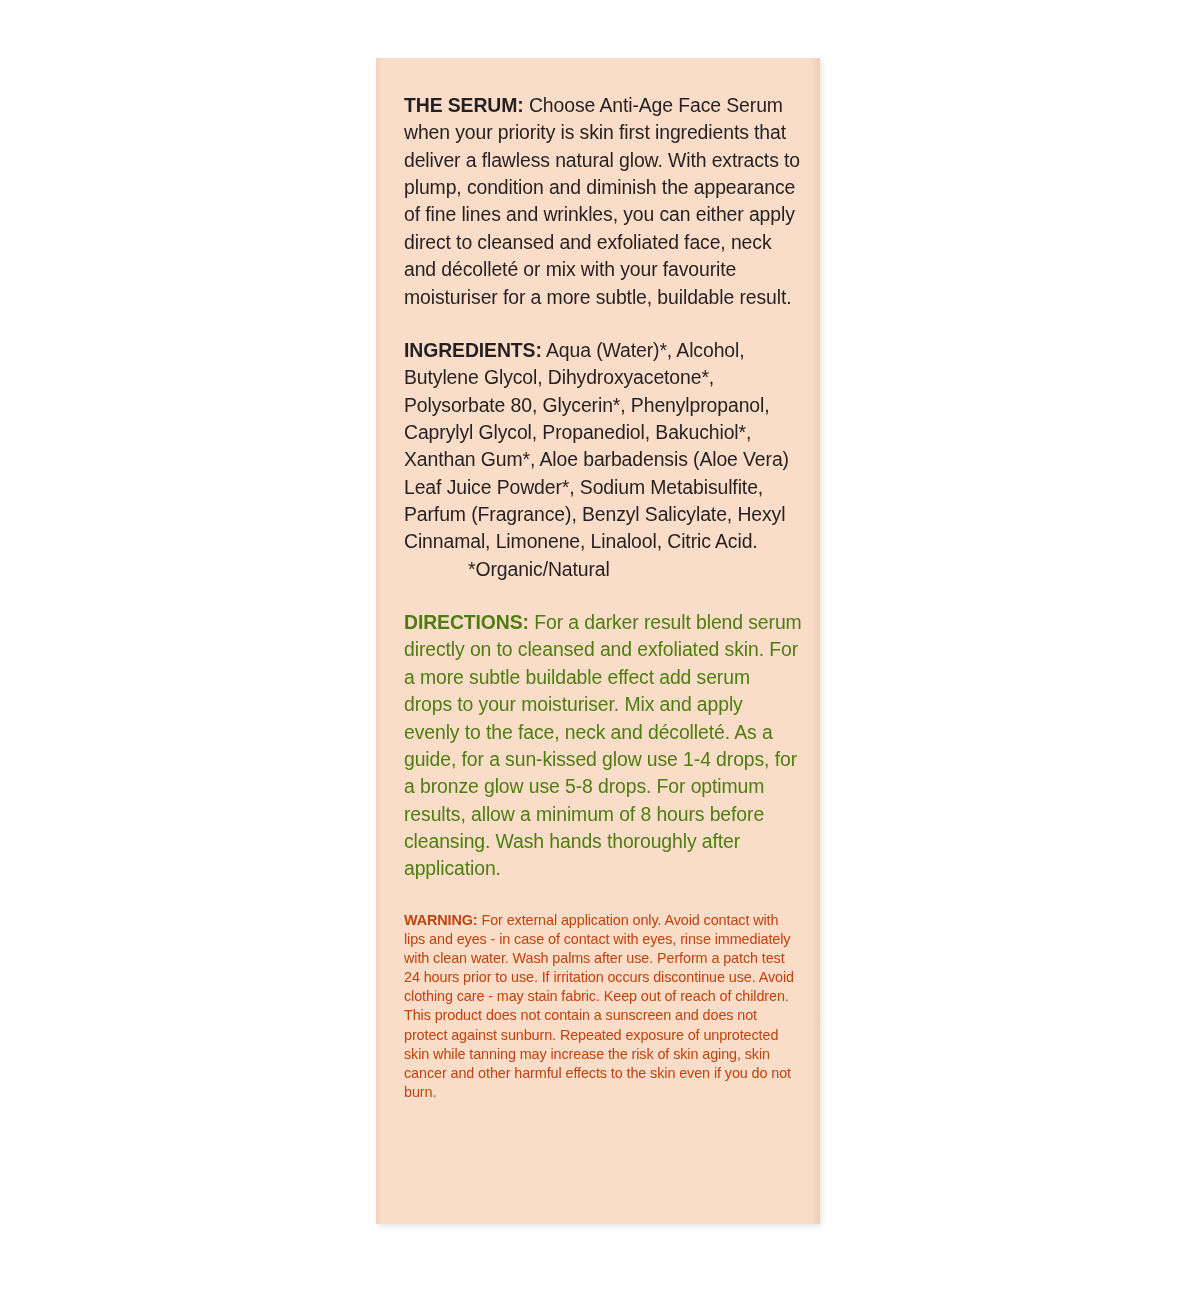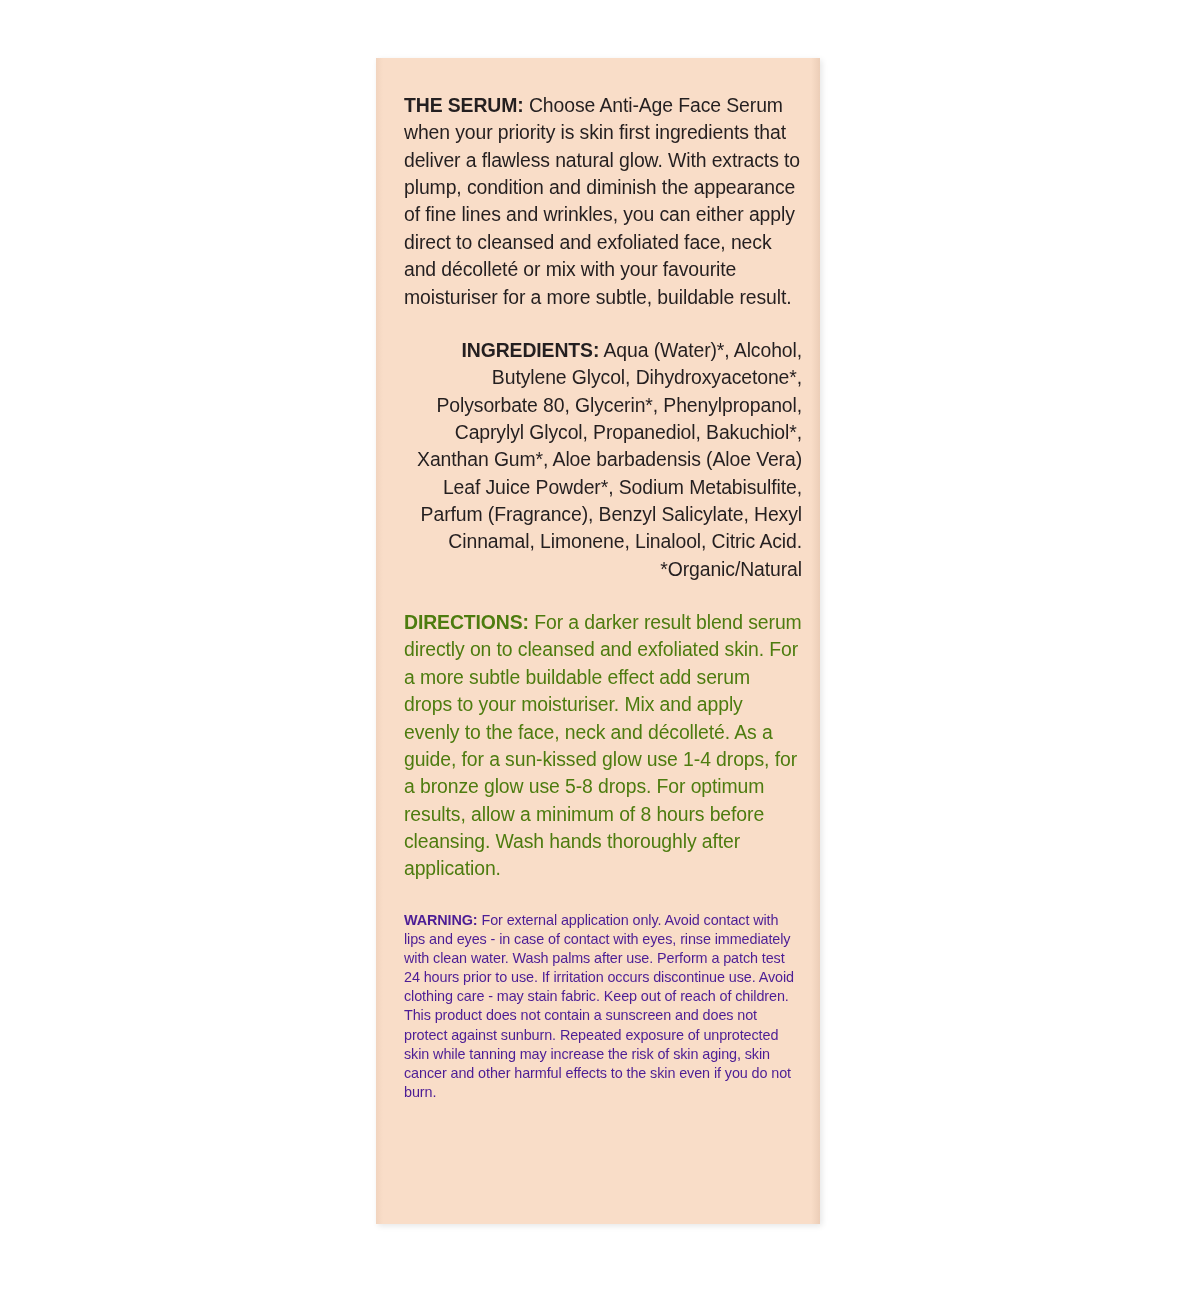--- a/index.html
+++ b/index.html
@@ -68,21 +68,21 @@
   }
   .block.small {
     font-size: 14.4px;
     line-height: 1.33;
     letter-spacing: -0.1px;
   }
   .lead {
     font-weight: bold;
   }
   .blk-serum { margin-top: 4px; margin-bottom: 26px; }
-  .blk-ingredients { margin-bottom: 26px; text-align: right; }
+  .blk-ingredients { margin-bottom: 26px; }
   .blk-directions { margin-bottom: 28px; }
   .ing-note {
     display: inline-block;
     margin-left: 64px;
   }
   .body-text { display: inline; }
 </style>
 </head>
 <body>
 
@@ -95,19 +95,19 @@
       </div>
 
       <div class="block big blk-ingredients" style="color: rgb(36, 31, 32);">
         <span class="lead">INGREDIENTS:</span><span class="body-text"> Aqua (Water)*, Alcohol, Butylene Glycol, Dihydroxyacetone*, Polysorbate 80, Glycerin*, Phenylpropanol, Caprylyl Glycol, Propanediol, Bakuchiol*, Xanthan Gum*, Aloe barbadensis (Aloe Vera) Leaf Juice Powder*, Sodium Metabisulfite, Parfum (Fragrance), Benzyl Salicylate, Hexyl Cinnamal,  Limonene, Linalool, Citric Acid.</span><span class="ing-note">*Organic/Natural</span>
       </div>
 
       <div class="block big blk-directions" style="color: #4d7c0f;">
         <span class="lead">DIRECTIONS:</span><span class="body-text"> For a darker result blend serum directly on to cleansed and exfoliated skin. For a more subtle buildable effect add serum drops to your moisturiser. Mix and apply evenly to the face, neck and décolleté. As a guide, for a sun-kissed glow use 1-4 drops, for a bronze glow use 5-8 drops. For optimum results, allow a minimum of 8 hours before cleansing. Wash hands thoroughly after application.</span>
       </div>
 
-      <div class="block small blk-warning" style="color: #4c1d95;">
+      <div class="block small blk-warning" style="color: #c2410c;">
         <span class="lead">WARNING:</span><span class="body-text"> For external application only. Avoid contact with lips and eyes - in case of contact with eyes, rinse immediately with clean water. Wash palms after use. Perform a patch test 24 hours prior to use. If irritation occurs discontinue use. Avoid clothing care - may stain fabric. Keep out of reach of children. This product does not contain a sunscreen and does not protect against sunburn. Repeated exposure of unprotected skin while tanning may increase the risk of skin aging, skin cancer and other harmful effects to the skin even if you do not burn.</span>
       </div>
 
     </div>
   </div>
 </div>
 
 </body></html>

